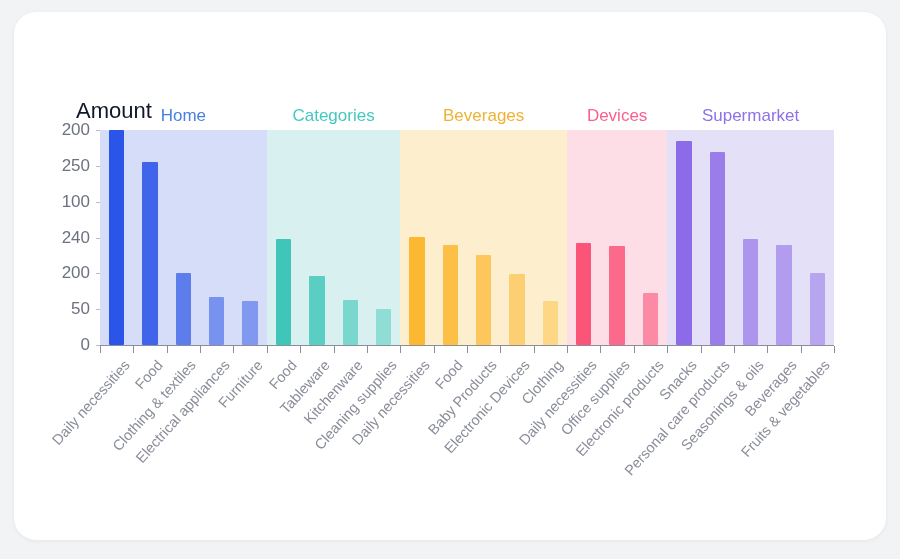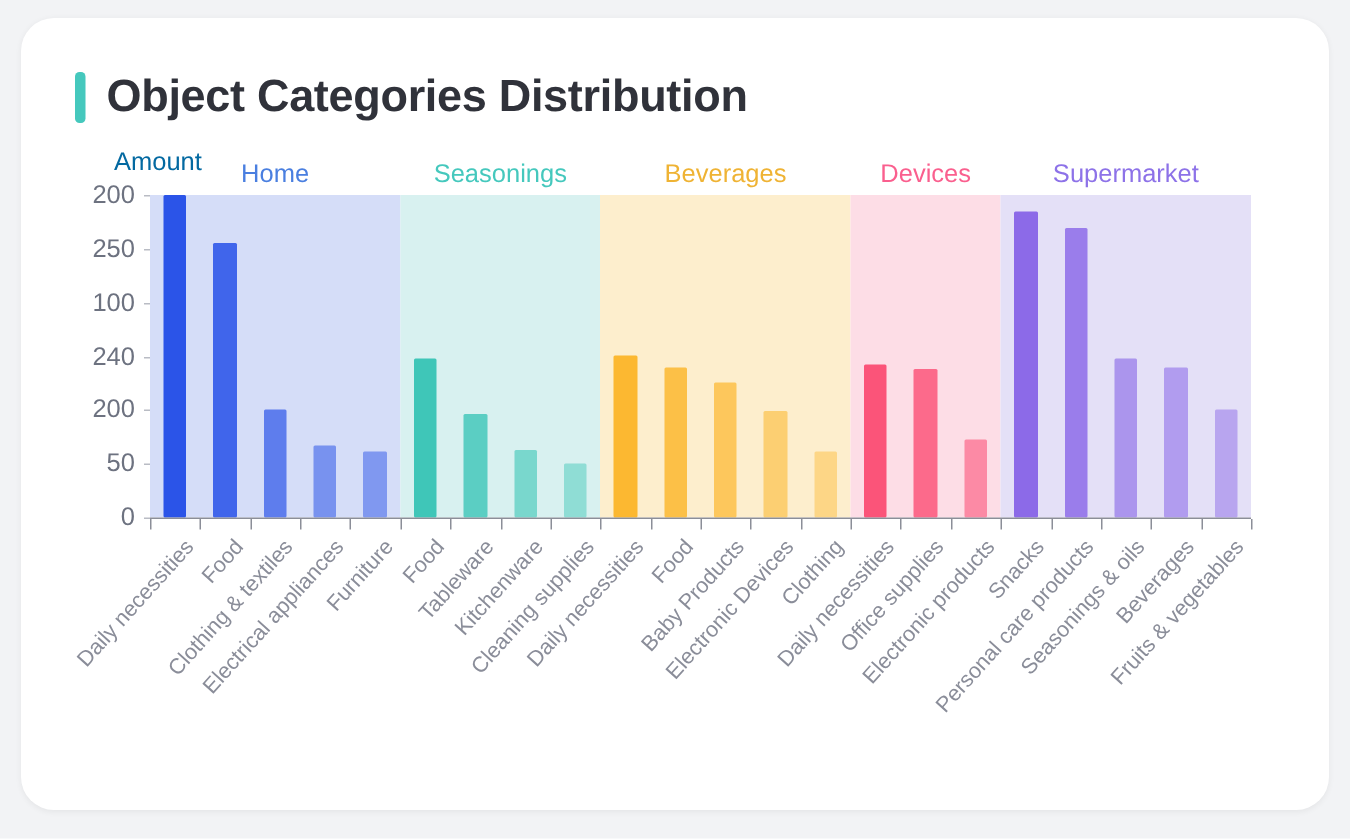--- a/index.html
+++ b/index.html
@@ -51,22 +51,22 @@
     position: absolute;
     left: 0;
     top: 0;
     width: 872px;
     height: 528px;
   }
   .axis-label-amount {
     position: absolute;
     left: 62px;
     top: 86px;
-    font-size: 17px;
-    color: #0369a1;
+    font-size: 22px;
+    color: #0f172a;
   }
   
   .plot-area {
     position: absolute;
     left: 86px;
     top: 118px;
     width: 734px;
     height: 215px;
   }
   .band {
@@ -126,24 +126,20 @@
     transform-origin: right top;
     transform: rotate(-48deg);
     text-align: right;
   }
 </style>
 </head>
 <body>
 
 <div class="card">
 
-  <div class="title-row">
-    <div class="accent-bar"></div>
-    <div class="title-text">Object Categories Distribution</div>
-  </div>
 
   <div class="axis-label-amount">Amount</div>
 
   <div class="plot-wrap">
     <div class="plot-area" id="plot-area">
         <div class="ytick" style="top: 215px; right: 744px;">0</div>
         <div class="ytick-mark" style="top: 215px; left: -4px;"></div>
         <div class="ytick" style="top: 179.167px; right: 744px;">50</div>
         <div class="ytick-mark" style="top: 179.167px; left: -4px;"></div>
         <div class="ytick" style="top: 143.333px; right: 744px;">200</div>
@@ -180,21 +176,21 @@
         <div class="band" style="left: 567.182px; width: 166.818px; background: rgb(228, 224, 247);"></div>
         <div class="bar" title="Snacks: 284" style="left: 576.19px; width: 15.3473px; height: 203.533px; background: rgb(140, 106, 232); opacity: 1;"></div>
         <div class="bar" title="Personal care products: 270" style="left: 609.554px; width: 15.3473px; height: 193.5px; background: rgb(140, 106, 232); opacity: 0.84;"></div>
         <div class="bar" title="Seasonings &amp; oils: 148" style="left: 642.917px; width: 15.3473px; height: 106.067px; background: rgb(140, 106, 232); opacity: 0.64;"></div>
         <div class="bar" title="Beverages: 140" style="left: 676.281px; width: 15.3473px; height: 100.333px; background: rgb(140, 106, 232); opacity: 0.58;"></div>
         <div class="bar" title="Fruits &amp; vegetables: 100" style="left: 709.645px; width: 15.3473px; height: 71.6667px; background: rgb(140, 106, 232); opacity: 0.5;"></div>
       </div>
     <div class="axis-line"></div>
     <div id="overlay">
         <div class="group-label" style="left: 169.409px; top: 94px; color: rgb(74, 127, 224);">Home</div>
-        <div class="group-label" style="left: 319.545px; top: 94px; color: rgb(69, 200, 189);">Seasonings</div>
+        <div class="group-label" style="left: 319.545px; top: 94px; color: rgb(69, 200, 189);">Categories</div>
         <div class="group-label" style="left: 469.682px; top: 94px; color: rgb(239, 179, 52);">Beverages</div>
         <div class="group-label" style="left: 603.136px; top: 94px; color: rgb(250, 95, 142);">Devices</div>
         <div class="group-label" style="left: 736.591px; top: 94px; color: rgb(141, 114, 232);">Supermarket</div>
         <div class="tick" style="left: 86px;"></div>
         <div class="tick" style="left: 119.364px;"></div>
         <div class="tick" style="left: 152.727px;"></div>
         <div class="tick" style="left: 186.091px;"></div>
         <div class="tick" style="left: 219.455px;"></div>
         <div class="tick" style="left: 252.818px;"></div>
         <div class="tick" style="left: 286.182px;"></div>

